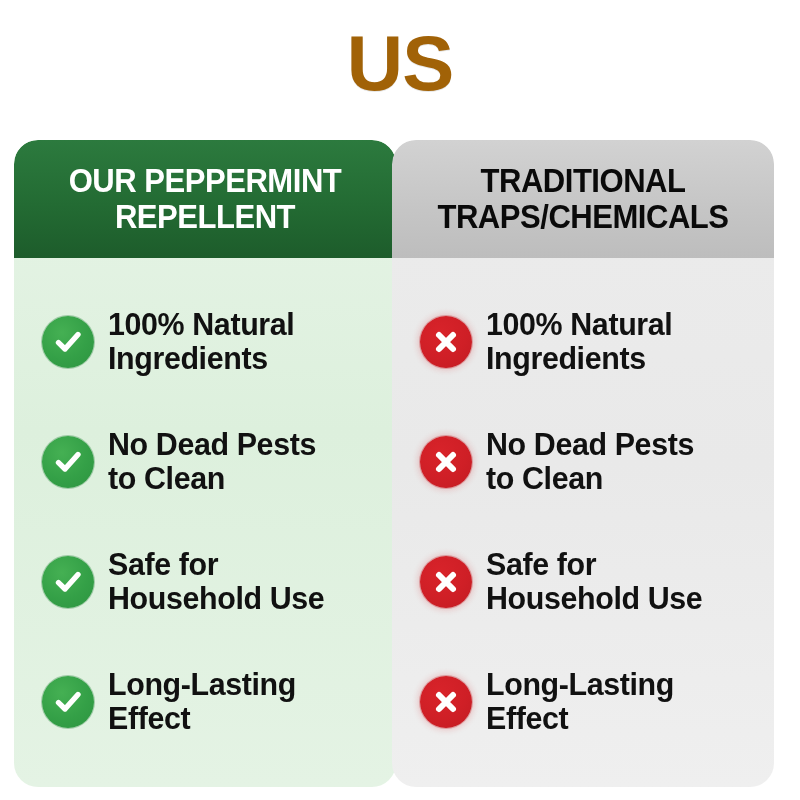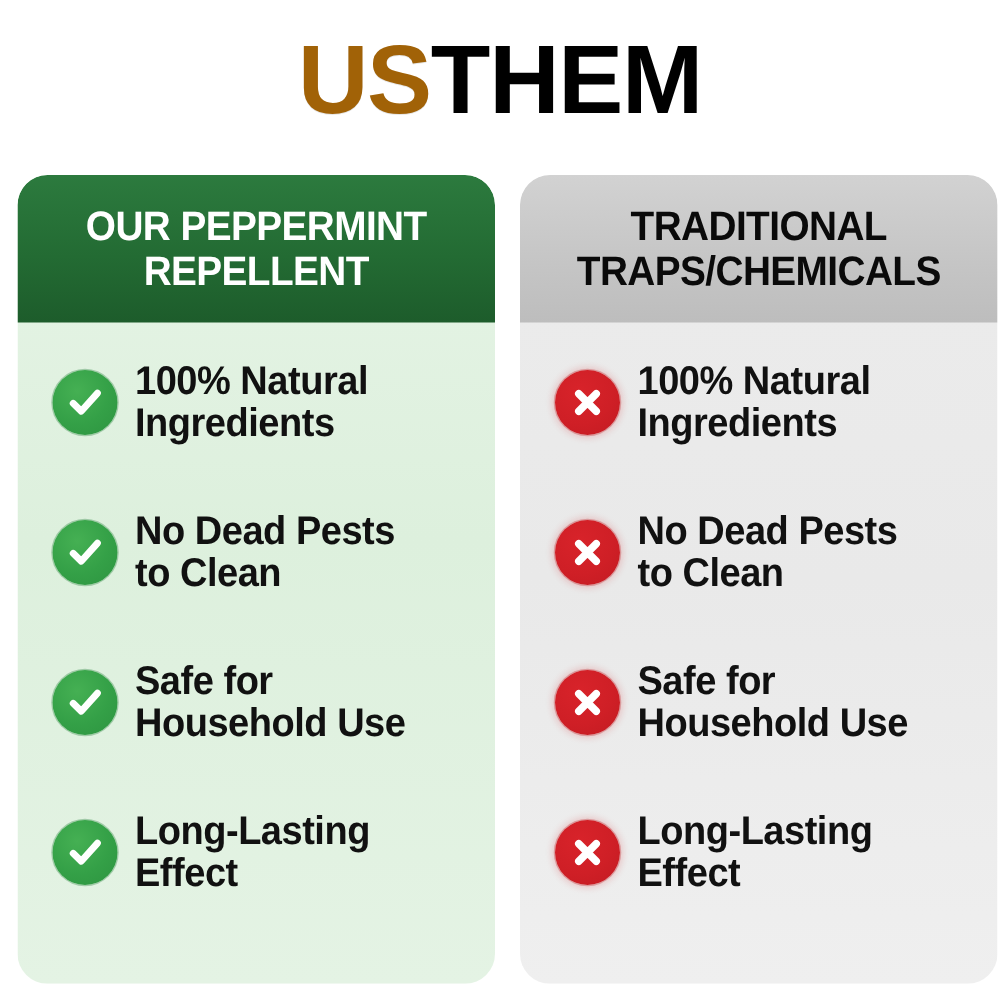--- a/index.html
+++ b/index.html
@@ -58,21 +58,21 @@
   .panel {
     position: absolute;
     top: 140px;
     width: 382px;
     height: 647px;
     border-radius: 24px;
     overflow: hidden;
     box-sizing: border-box;
   }
   .panel-left  { left: 14px; }
-  .panel-right { left: 416px; }
+  .panel-right { left: 392px; }
 
   .panel-left .panel-body {
     background: linear-gradient(180deg, #e6f4e6 0%, #ddf0dd 45%, #e4f3e4 100%);
   }
   .panel-right .panel-body {
     background: linear-gradient(180deg, #ececec 0%, #e9e9e9 50%, #efefef 100%);
   }
   .panel-body {
     position: absolute;
     left: 0;
@@ -107,21 +107,21 @@
     font-weight: 700;
     line-height: 1.08;
     letter-spacing: -0.5px;
     transform: scaleX(0.94);
   }
 
   
   .rows {
     position: relative;
     z-index: 2;
-    padding: 4px 0 0 0;
+    padding: 24px 0 0 0;
     display: flex;
     flex-direction: column;
   }
   .row {
     display: flex;
     align-items: center;
     gap: 14px;
     height: 120px;
     padding-left: 28px;
     box-sizing: border-box;
@@ -156,21 +156,20 @@
     transform: scaleX(0.95);
     transform-origin: left center;
     white-space: pre-line;
   }
 </style>
 </head>
 <body>
 
 <div class="headline">
   <span class="headline-us">US</span>
-  <span class="headline-them">THEM</span>
 </div>
 
 <div class="panel panel-left">
   <div class="panel-body"></div>
 
   <div class="panel-header">
     <span class="panel-header-text">OUR PEPPERMINT
 REPELLENT</span>
   </div>
 

